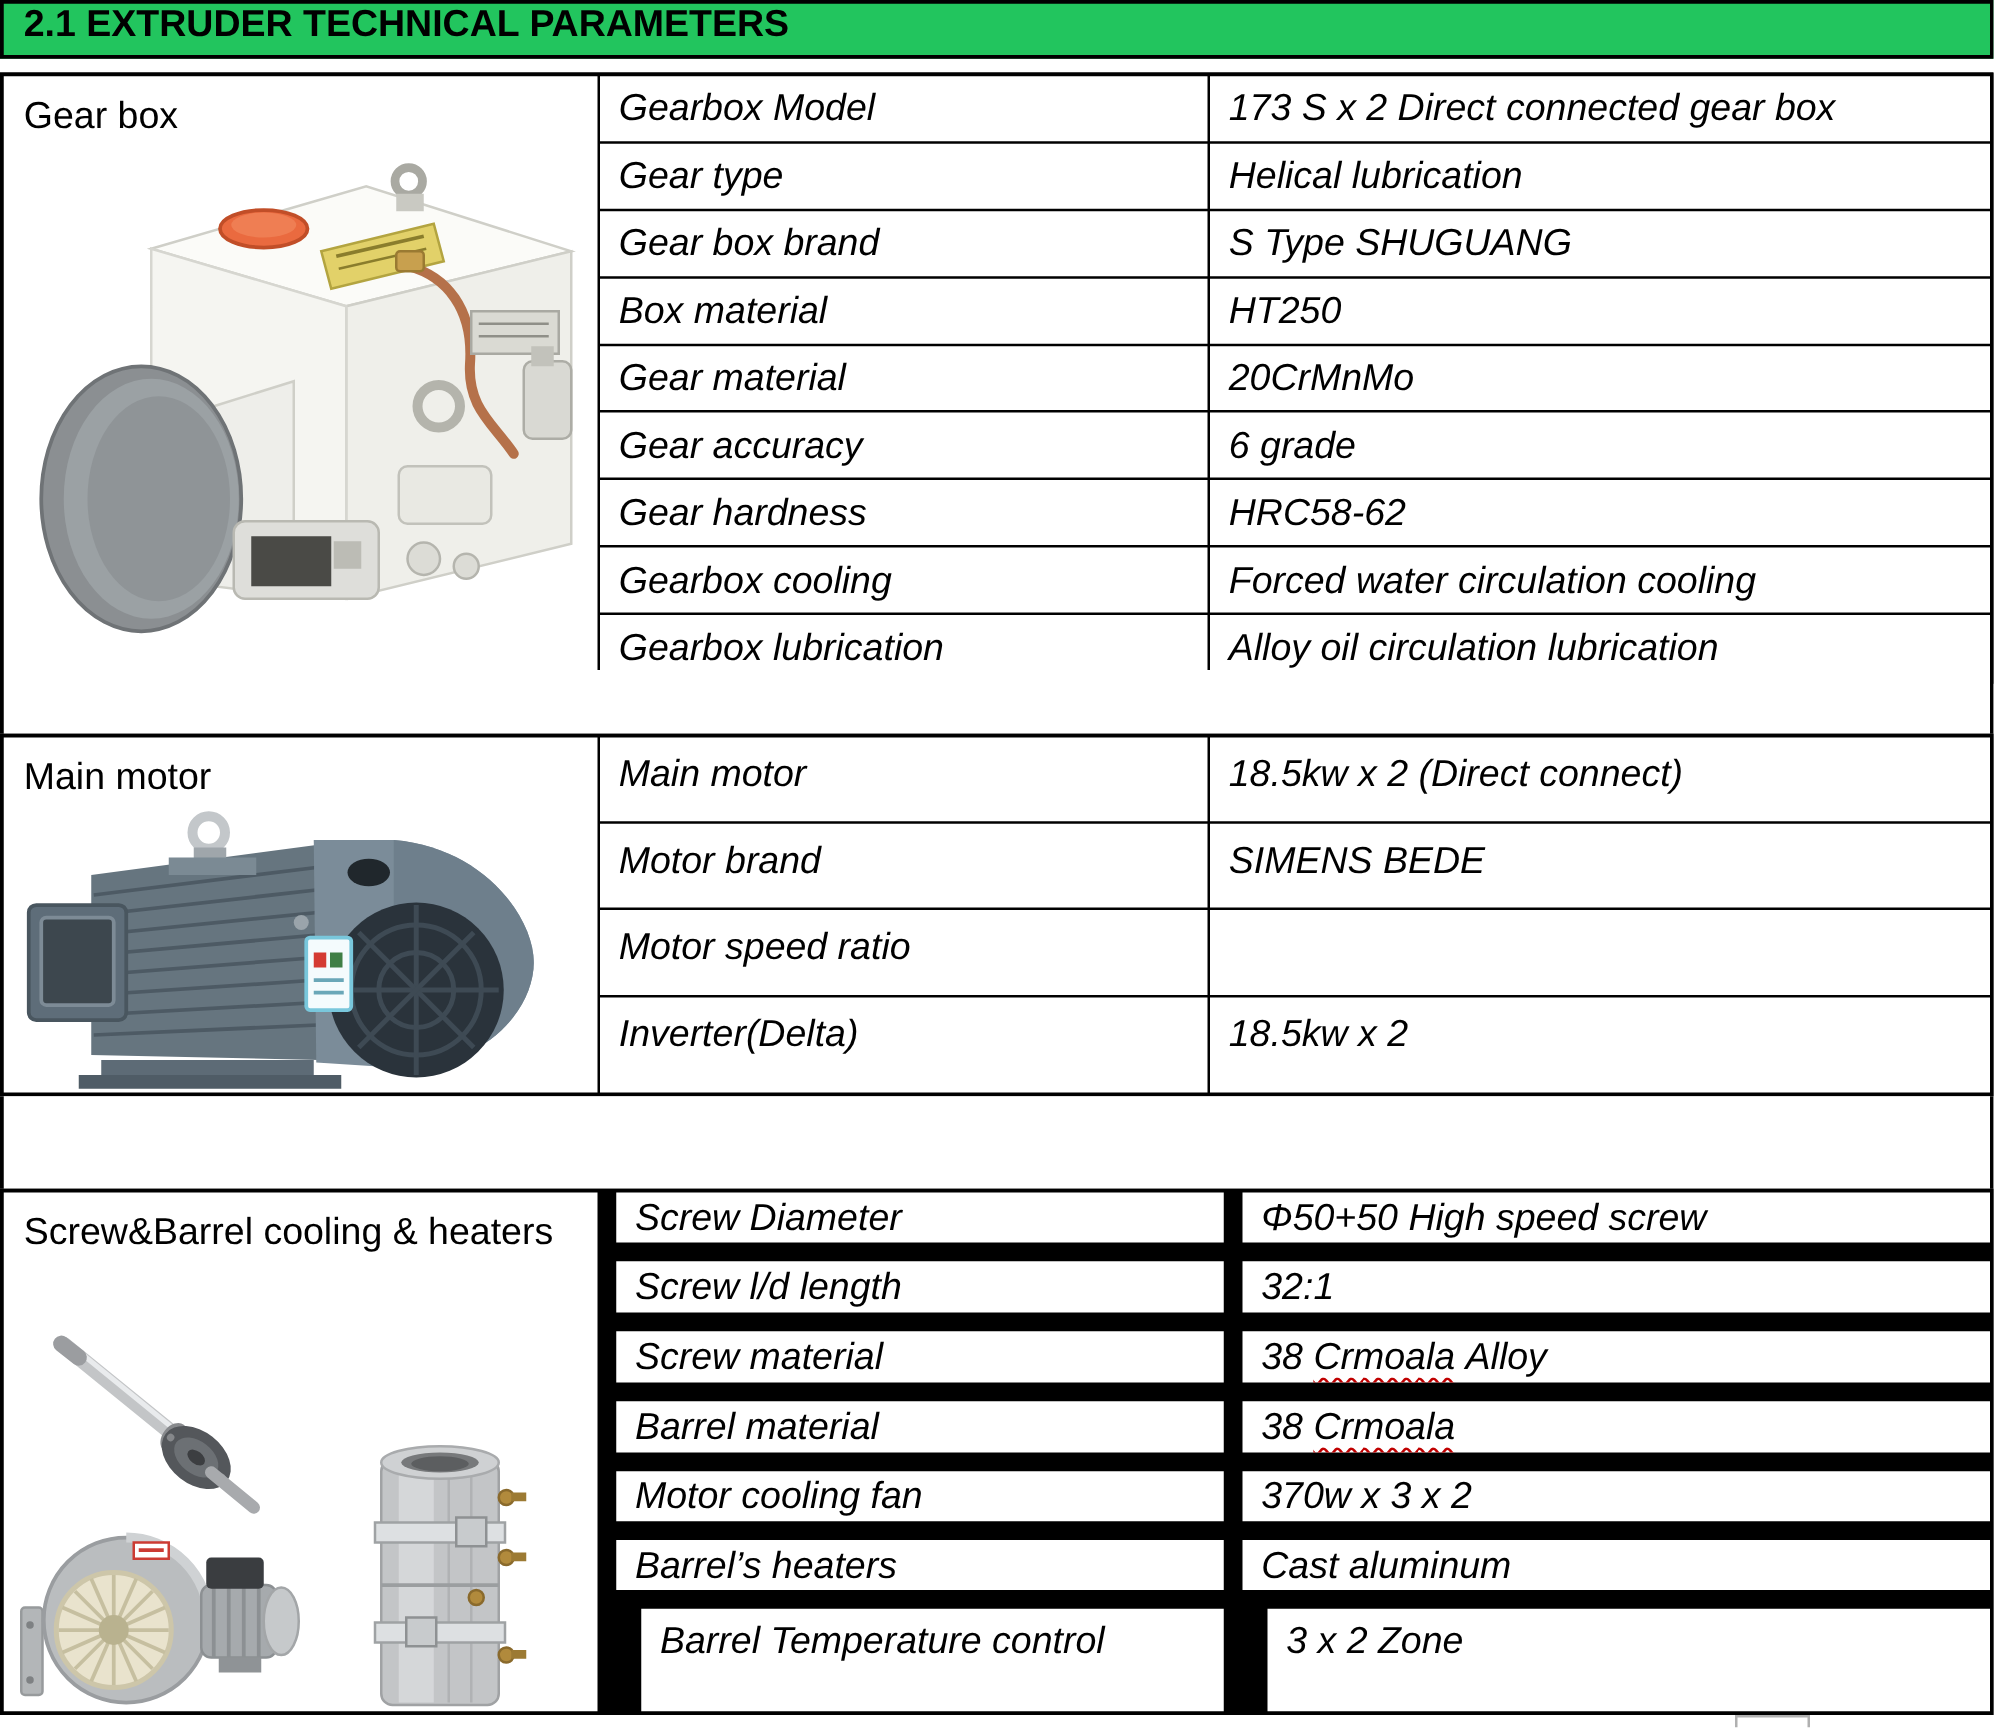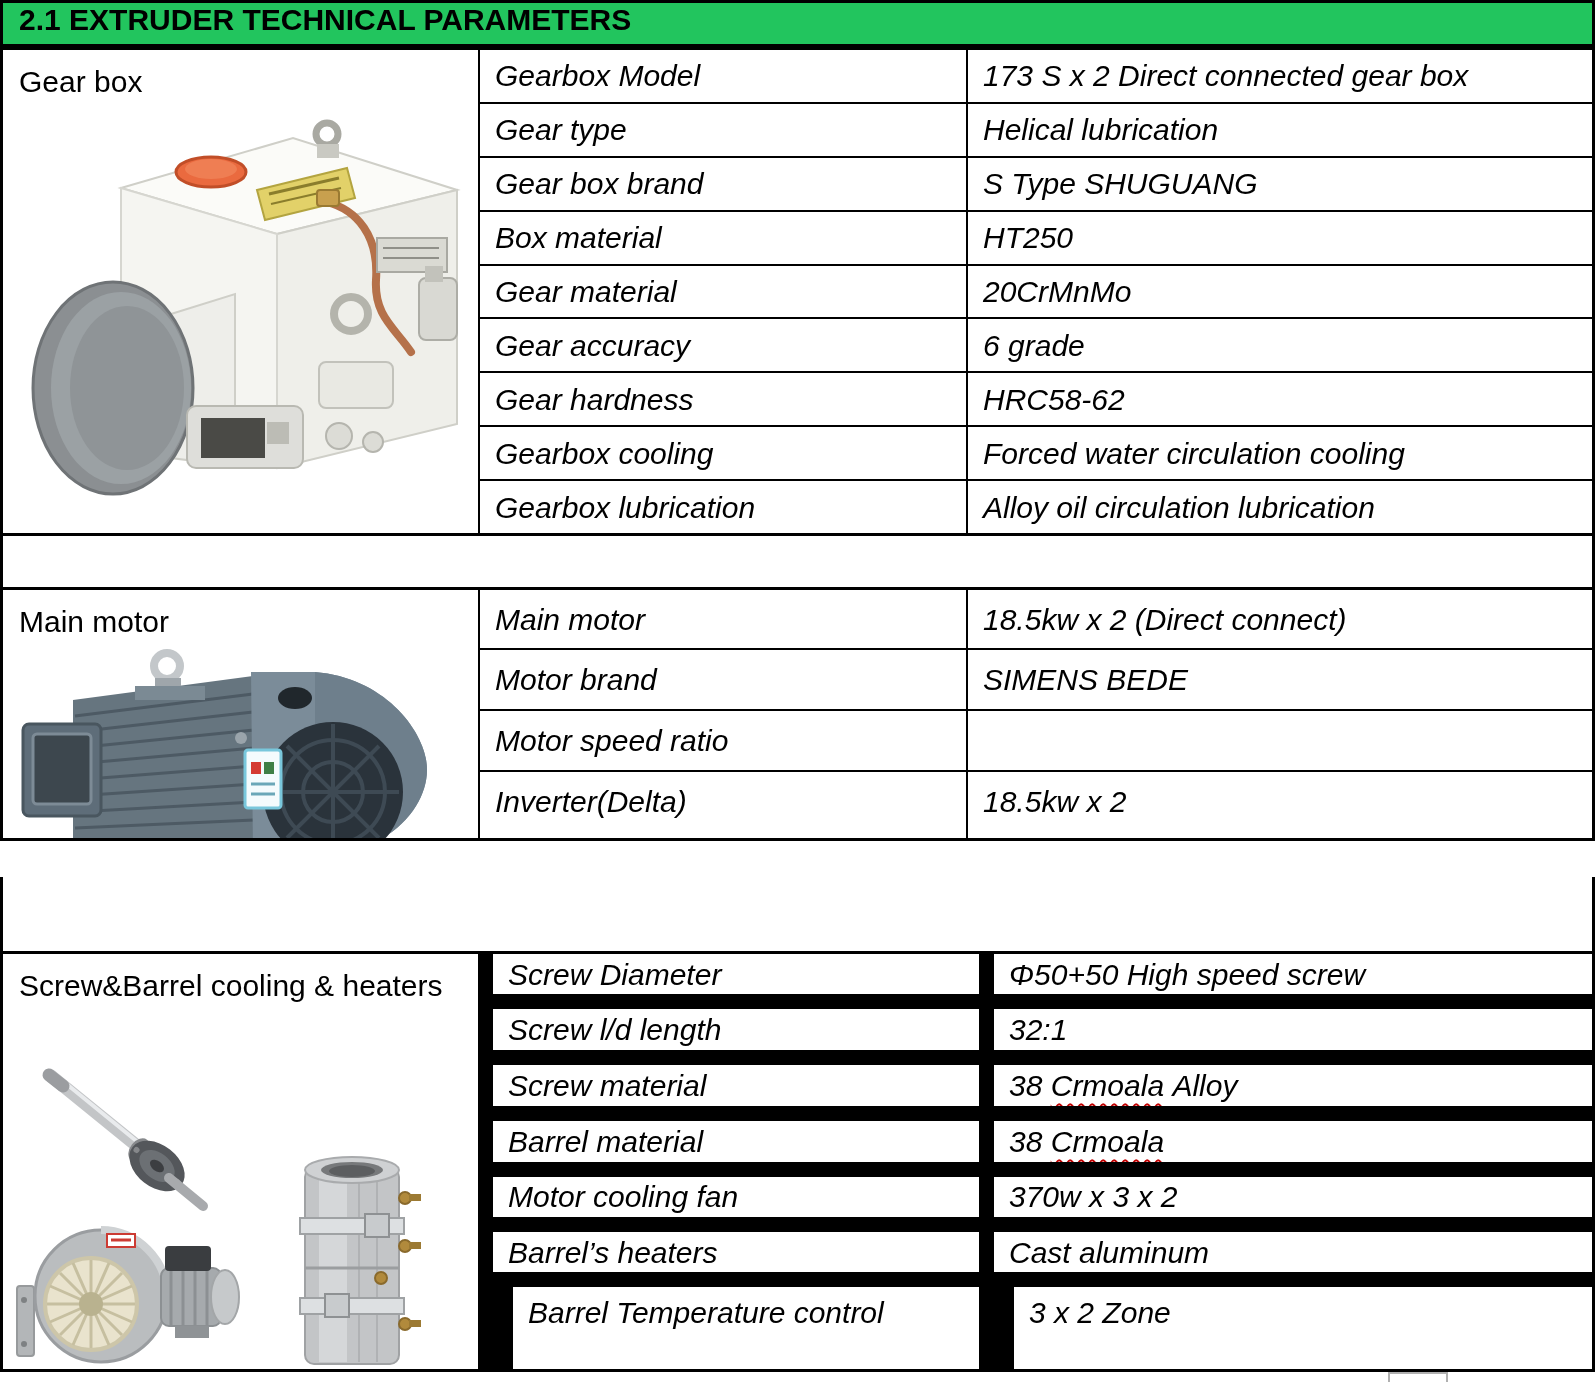--- a/index.html
+++ b/index.html
@@ -23,22 +23,22 @@
     display:grid;grid-template-columns:475px 486px 1fr;
     background:#000;gap:2px;border:3px solid #000;
   }
   .cell{background:#fff;box-sizing:border-box;overflow:hidden;}
   .name-cell{grid-column:1;grid-row:1/-1;position:relative;}
   .sec-label{font-size:30px;padding:9px 10px 0 16px;line-height:1.55;}
   .label,.value{
     display:flex;align-items:center;font-size:30px;
     padding-left:15px;white-space:pre-wrap;line-height:1.1;font-style:italic;
   }
-  .sec1{top:47px;height:489px;grid-template-rows:repeat(9,1fr);}
-  .sec2{top:587px;height:254px;grid-template-rows:70fr 70fr 71fr 79fr;}
+  .sec1{top:58px;height:489px;grid-template-rows:repeat(9,1fr);}
+  .sec2{top:587px;height:290px;grid-template-rows:70fr 70fr 71fr 79fr;}
   .sec2 .label,.sec2 .value{align-items:flex-start;padding-top:13px;}
   .sec3{top:951px;height:421px;grid-template-rows:52fr 52fr 53fr 52fr 52fr 52fr 105fr;gap:15px;}
   .sec3 .label.last,.sec3 .value.last{align-items:flex-start;padding-top:9px;margin-left:20px;}
   
   .spacer{
     position:absolute;left:0;width:1595px;box-sizing:border-box;
     background:#fff;border-left:3px solid #000;border-right:3px solid #000;
   }
   .spacer1{top:536px;height:51px;}
   .spacer2{top:877px;height:74px;}

